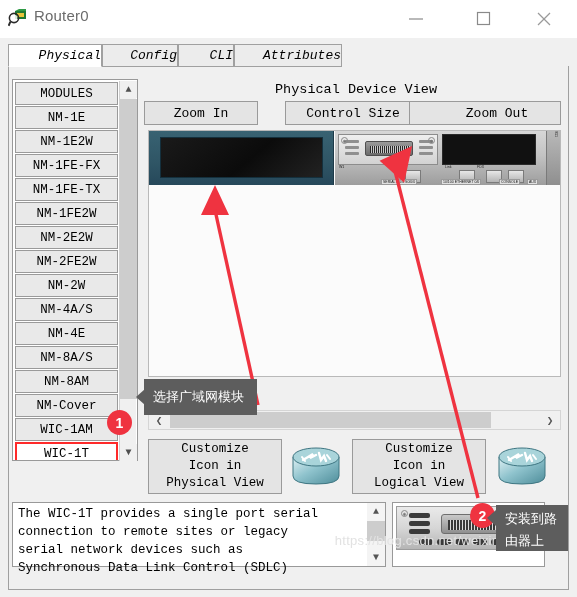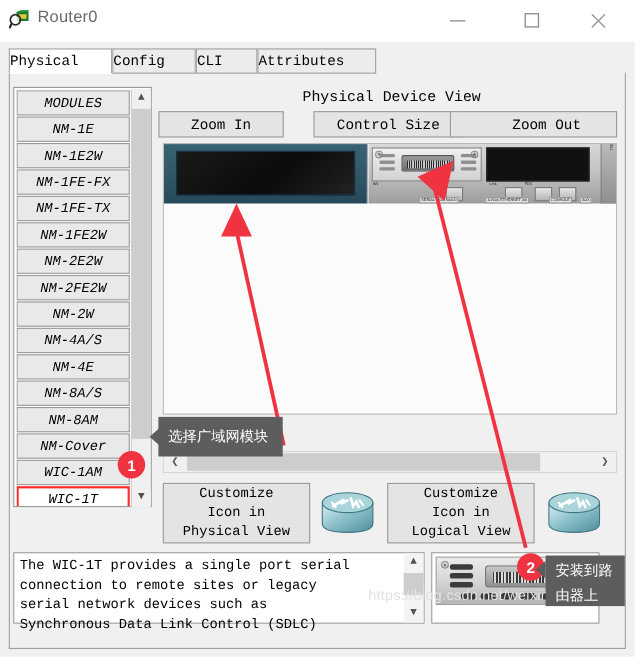--- a/index.html
+++ b/index.html
@@ -43,42 +43,42 @@
 
   
   #tabs {
     position: absolute; left: 8px; top: 6px; width: 561px; height: 23px;
   }
   .tab {
     position: absolute; top: 0; height: 23px;
     border: 1px solid #a0a0a0;
     background: #ececec;
     font-size: 13px; color: #000;
-    display: flex; align-items: center; justify-content: flex-start;
+    display: flex; align-items: center; justify-content: flex-end;
     cursor: default;
+    font-style: italic;
   }
   .tab.active {
     background: #ffffff;
     border-bottom: 1px solid #ffffff;
     z-index: 3;
   }
   #tabpanel {
     position: absolute; left: 8px; top: 28px; width: 561px; height: 524px;
     background: #f0f0f0; border: 1px solid #a0a0a0; border-top: none;
   }
 
   
   #modlist-wrap {
     position: absolute; left: 12px; top: 41px; width: 126px; height: 382px;
     background: #ffffff; border: 1px solid #999;
   }
   #modlist {
     position: absolute; left: 2px; top: 2px; width: 105px; height: 378px;
     overflow: hidden;
-    font-style: italic;
   }
   .mod {
     width: 103px; height: 23px; margin-bottom: 1px;
     background: #e9e9e9; border: 1px solid #9a9a9a;
     font-size: 12.5px; color: #000;
     display: flex; align-items: center; justify-content: center;
     cursor: default; position: relative;
   }
   .mod.selected {
     border: 2px solid #ff2a2a;

